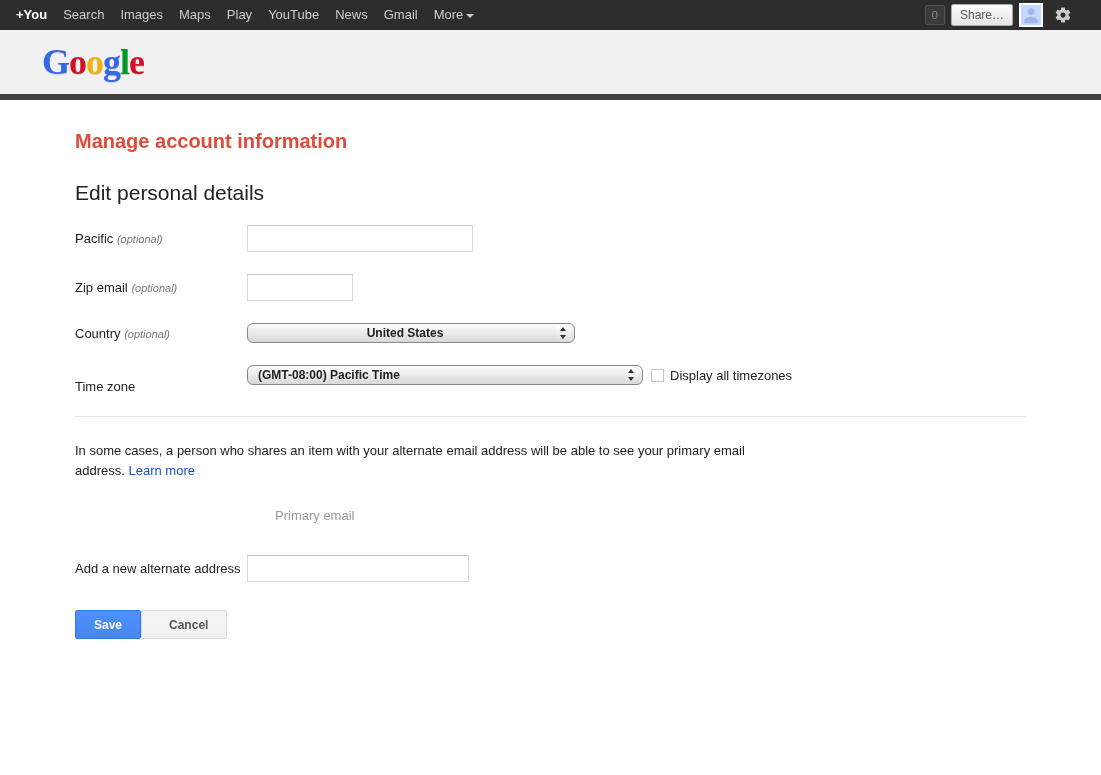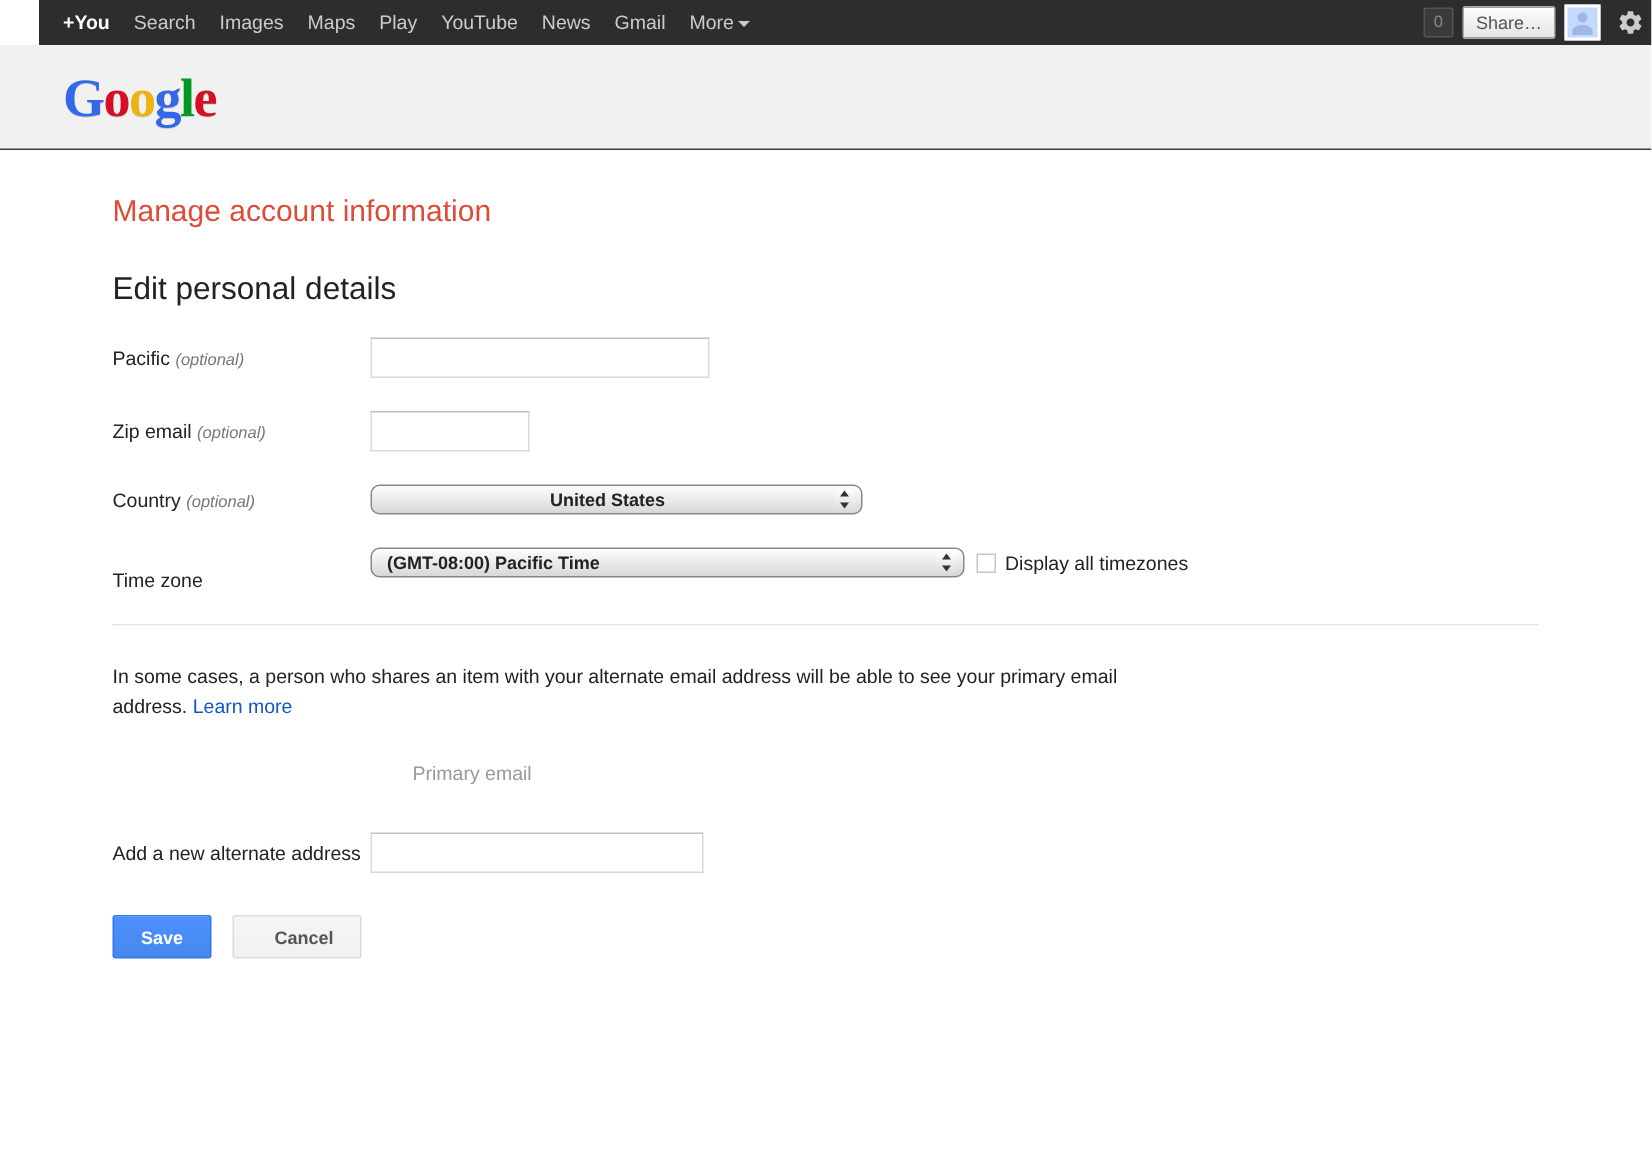--- a/index.html
+++ b/index.html
@@ -10,23 +10,22 @@
     color: #222;
     background: #fff;
   }
   
   .topbar {
     background: #2d2d2d;
     height: 30px;
     display: flex;
     align-items: center;
     justify-content: space-between;
-    padding: 0 0 0 8px;
-    font-size: 13px;
-    margin-left: 26px;
+    padding: 0 24px 0 8px;
+    font-size: 13px;
   }
   .topbar-left { display: flex; align-items: center; }
   .topbar-left a {
     color: #ccc;
     text-decoration: none;
     padding: 0 8px;
     line-height: 30px;
     cursor: pointer;
   }
   .topbar-left a.bold { font-weight: bold; color: #fff; }
@@ -71,21 +70,21 @@
   .gear-wrap {
     width: 28px; height: 28px;
     display: flex; align-items: center; justify-content: center;
     cursor: pointer;
   }
   .gear-wrap svg { width: 18px; height: 18px; fill: #ccc; }
 
   
   .header-area {
     background: #f1f1f1;
-    border-bottom: 1px solid #404040;
+    border-bottom: 6px solid #404040;
     height: 70px;
     display: flex;
     align-items: center;
     padding-left: 42px;
   }
   .google-logo {
     font-family: "Times New Roman", serif;
     font-size: 36px;
     font-weight: bold;
     letter-spacing: -1px;
@@ -99,21 +98,21 @@
   .g5 { color: #009925; }
   .g6 { color: #d50f25; }
 
   
   .content {
     padding: 30px 0 40px 75px;
     max-width: 1026px;
   }
   h1.page-title {
     font-size: 20px;
-    font-weight: normal;
+    font-weight: bold;
     color: #dd4b39;
     margin: 0 0 28px 0;
   }
   h2.section-title {
     font-size: 21px;
     font-weight: normal;
     color: #222;
     margin: 0 0 20px 0;
   }
   .form-row {
@@ -215,21 +214,21 @@
 
   .primary-email-row {
     margin: 28px 0 32px 0;
   }
   .primary-email-label {
     color: #999;
     font-size: 13px;
     margin-left: 200px;
   }
 
-  .button-row { display: flex; gap: 14px; margin-top: 28px; }
+  .button-row { display: flex; margin-top: 28px; }
   .btn {
     height: 29px;
     padding: 0 18px;
     font-size: 12px;
     font-weight: bold;
     border-radius: 2px;
     cursor: pointer;
     display: inline-flex;
     align-items: center;
     justify-content: center;

